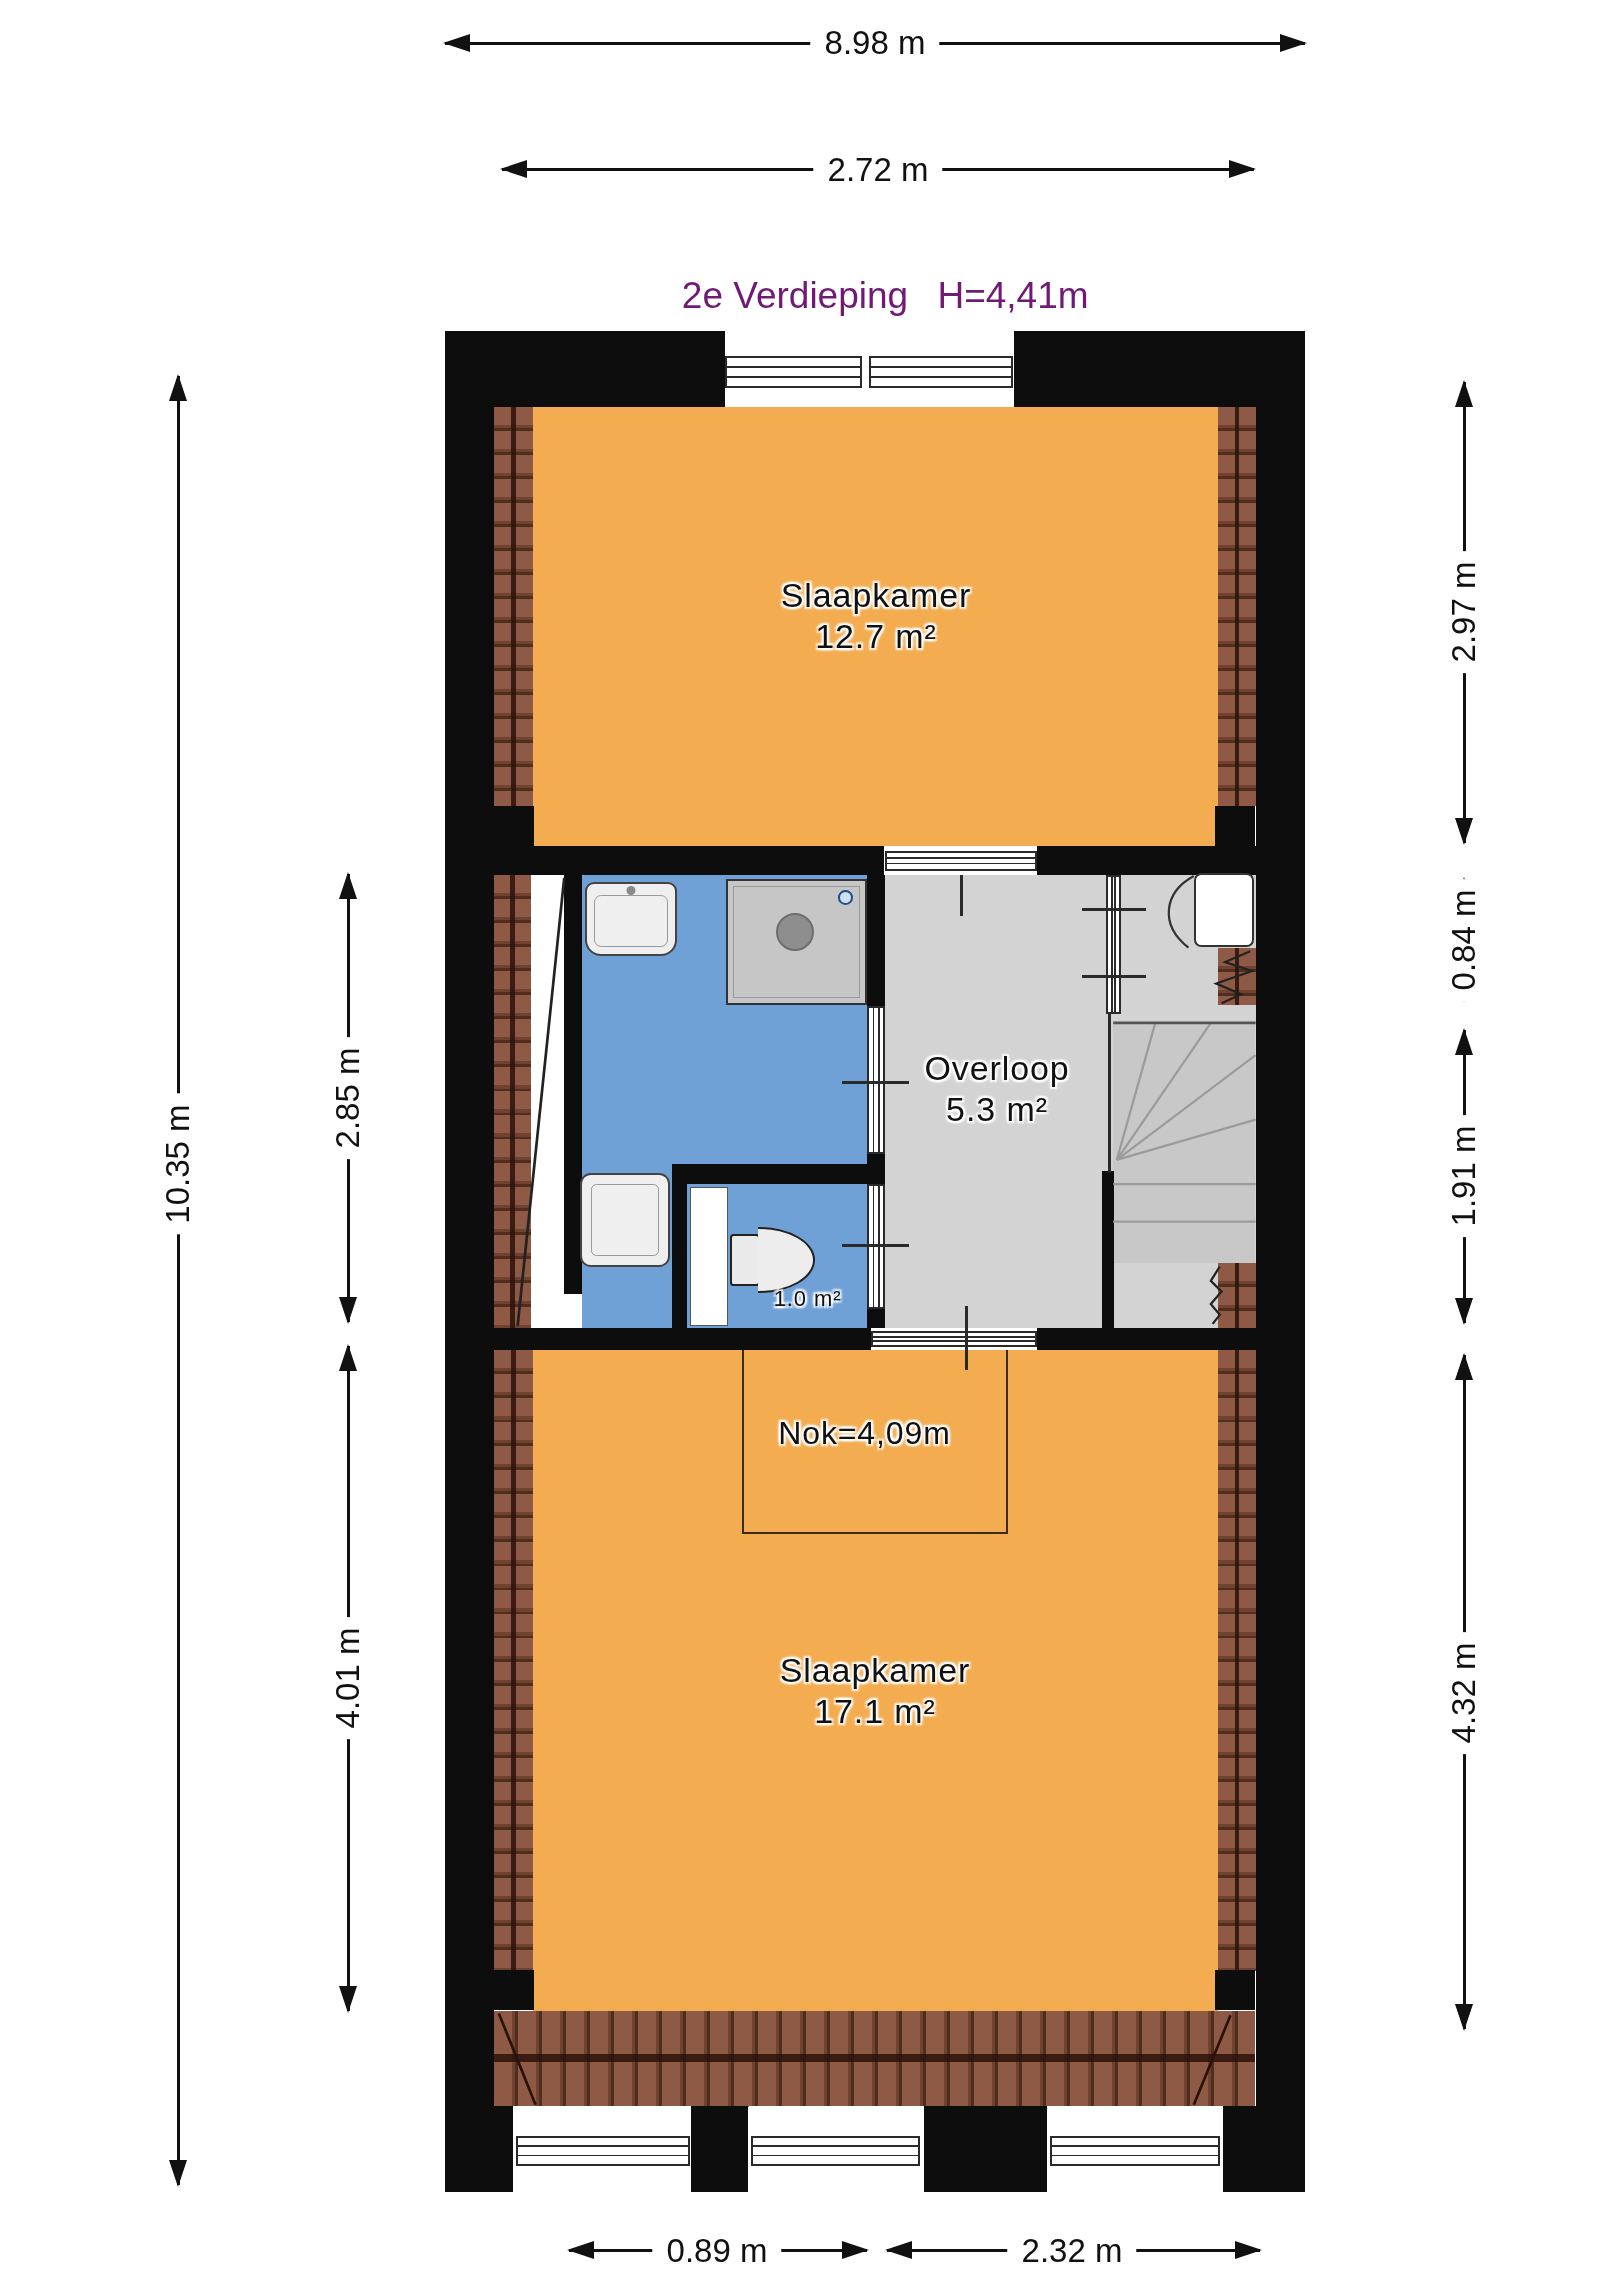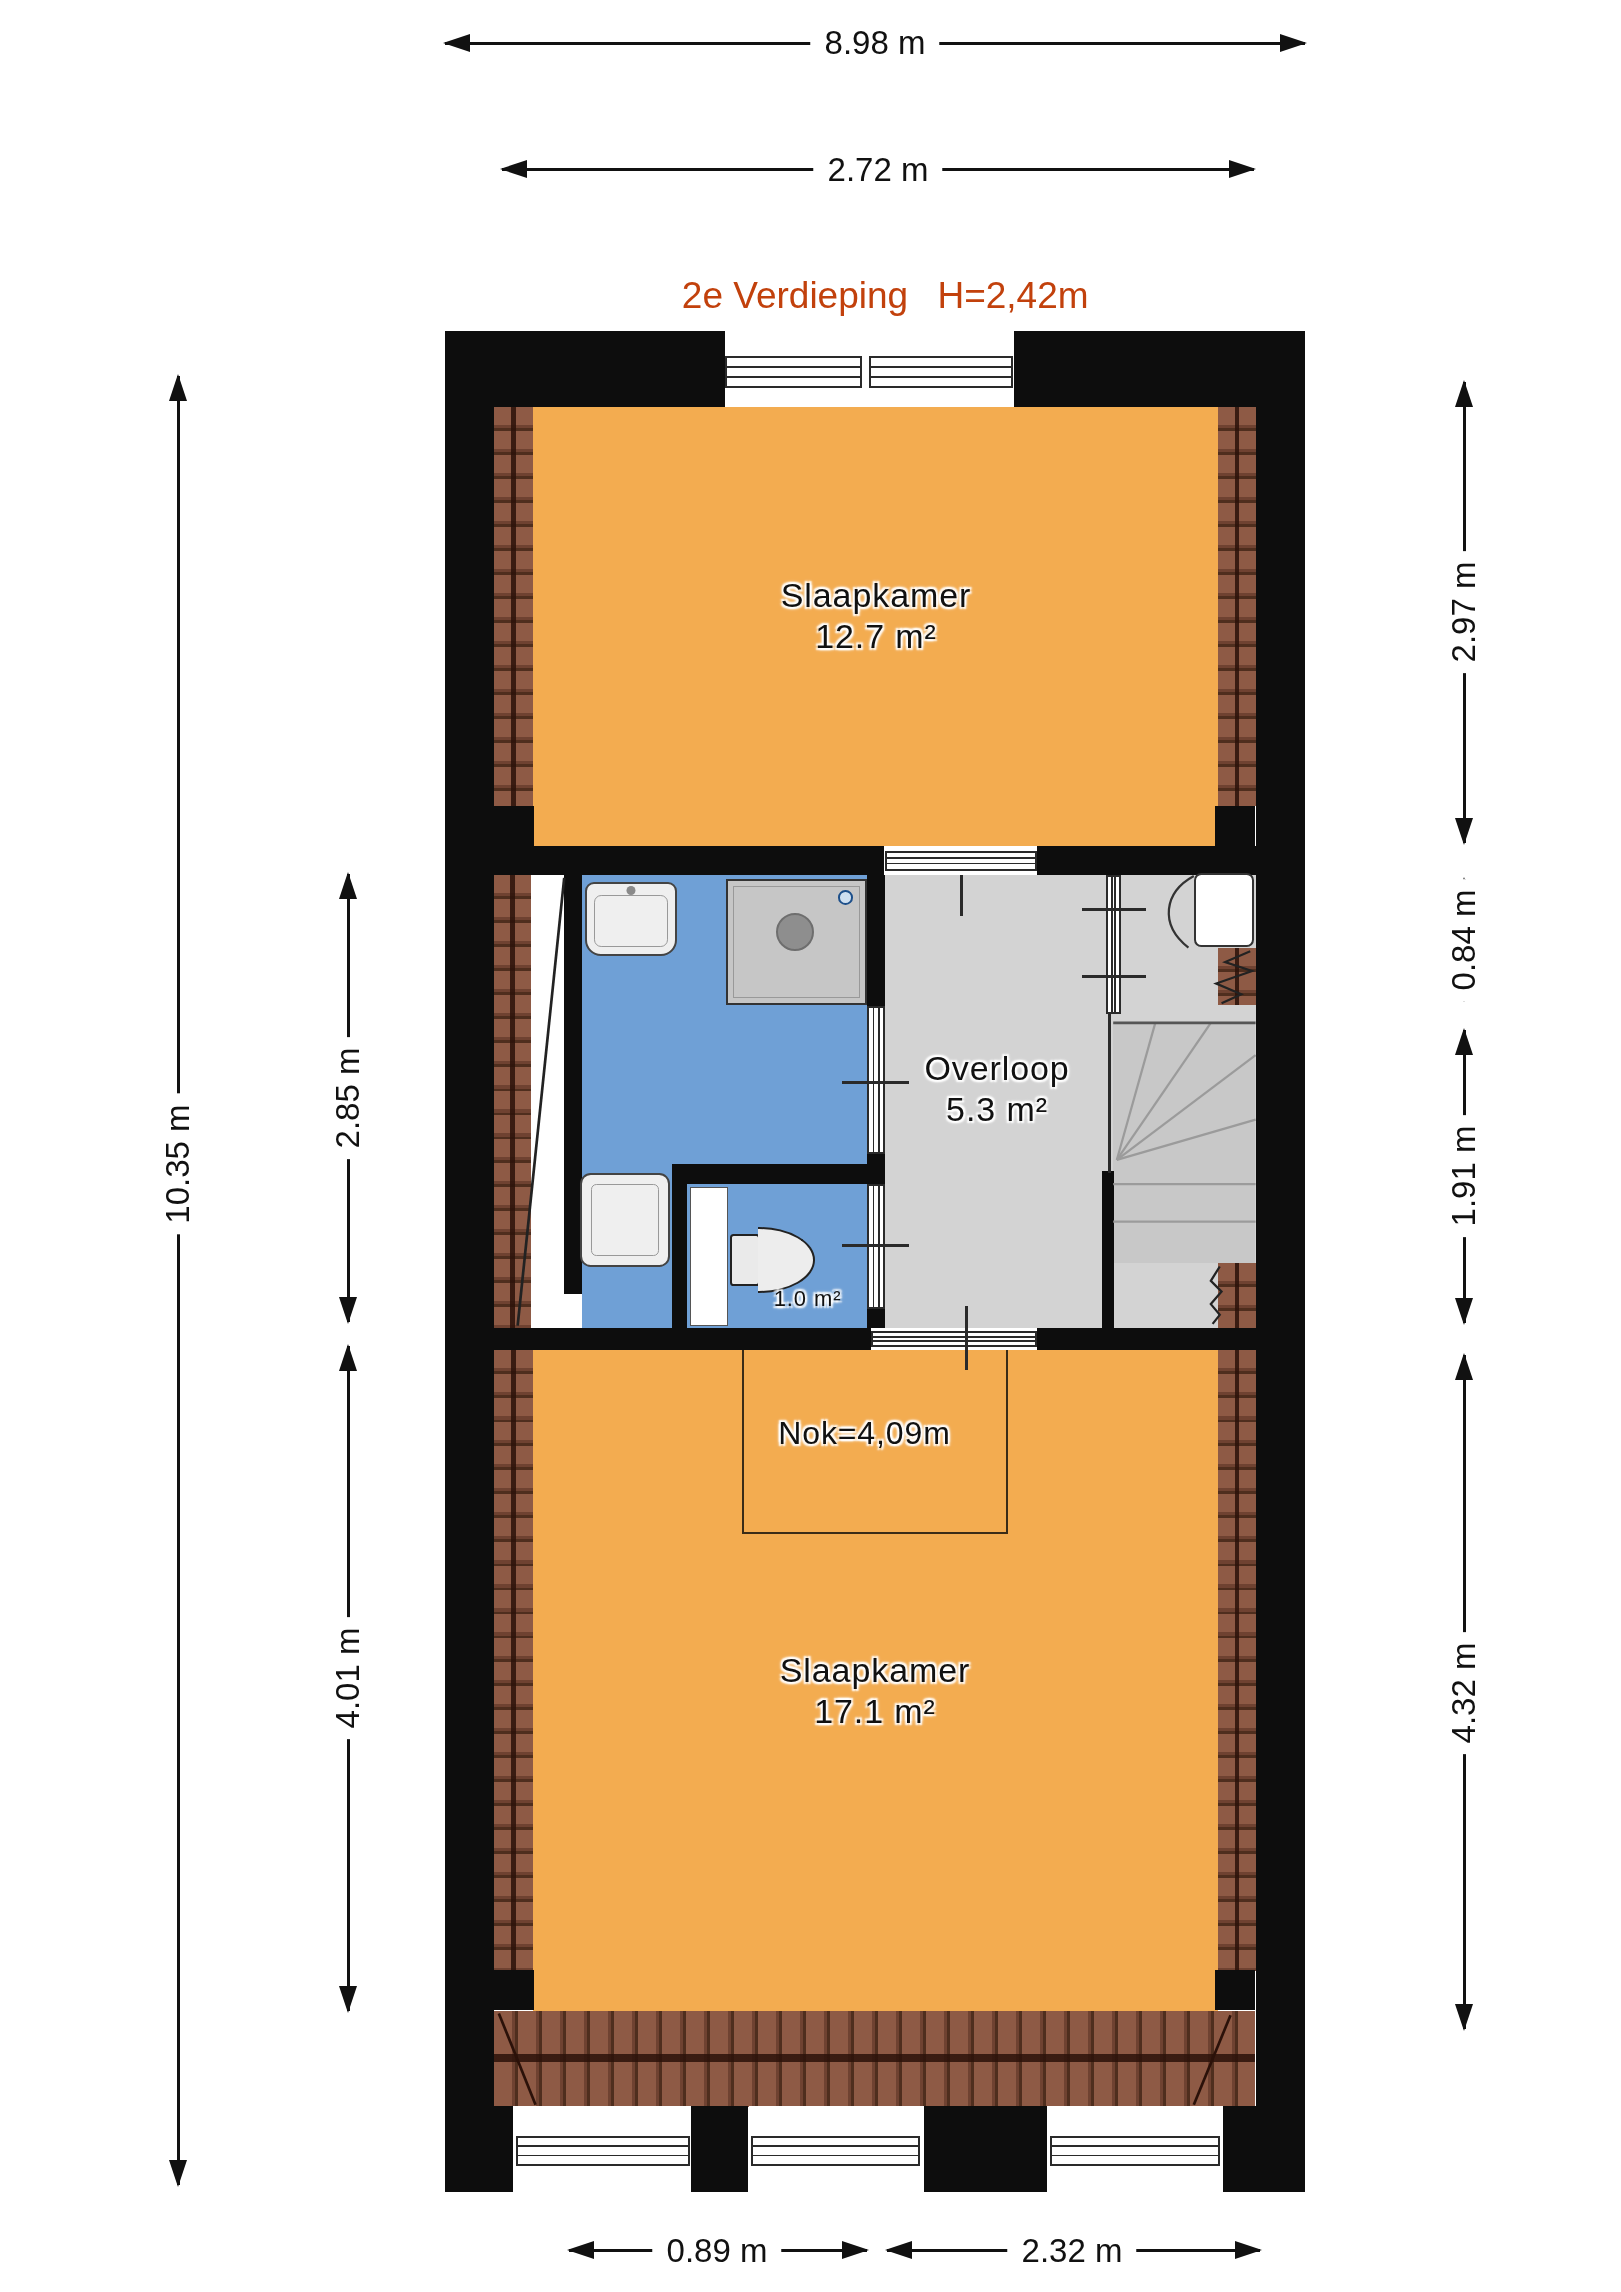--- a/index.html
+++ b/index.html
@@ -28,21 +28,21 @@
   .win.v::after{right:25%;}
   .tick{background:#2a2a2a;}
   
   .fixture{background:#EFEFEF;border:2.7px solid #444;}
   .inner{position:absolute;border:1.8px solid #999;background:transparent;}
   
   .room-label{position:absolute;display:flex;flex-direction:column;align-items:center;line-height:41px;
       font-size:34px;letter-spacing:0.9px;color:#111;text-align:center;
       text-shadow:-1.8px -1.8px 1.8px #fff,1.8px -1.8px 1.8px #fff,-1.8px 1.8px 1.8px #fff,1.8px 1.8px 1.8px #fff,0 0 5.4px #fff;}
   .small-label{font-size:22px;line-height:34px;}
-  .title-label{position:absolute;transform:translate(-50%,-50%);font-size:37px;white-space:nowrap;color:#c2410c;}
+  .title-label{position:absolute;transform:translate(-50%,-50%);font-size:37px;white-space:nowrap;color:#701a75;}
   
   .dimh{position:absolute;height:2.7px;background:#111;}
   .dimh::before{content:"";position:absolute;left:-1.8px;top:50%;transform:translateY(-50%);
       border-top:9px solid transparent;border-bottom:9px solid transparent;border-right:27px solid #111;}
   .dimh::after{content:"";position:absolute;right:-1.8px;top:50%;transform:translateY(-50%);
       border-top:9px solid transparent;border-bottom:9px solid transparent;border-left:27px solid #111;}
   .dimv{position:absolute;width:2.7px;background:#111;}
   .dimv::before{content:"";position:absolute;top:-1.8px;left:50%;transform:translateX(-50%);
       border-left:9px solid transparent;border-right:9px solid transparent;border-bottom:27px solid #111;}
   .dimv::after{content:"";position:absolute;bottom:-1.8px;left:50%;transform:translateX(-50%);
@@ -180,21 +180,21 @@
     <span>Nok=4,09m</span>
   </div>
   <div class="room-label" style="left:651px;top:1650px;width:448px;">
     <span>Slaapkamer</span>
     <span>17.1 m²</span>
   </div>
 
   <div class="el" style="left:742px;top:1350px;width:266px;height:184px;border:2.2px solid #3a2c17;border-top:none;"></div>
 
   <span class="title-label" style="left:795px;top:296px;">2e Verdieping</span>
-  <span class="title-label" style="left:1013px;top:296px;">H=2,42m</span>
+  <span class="title-label" style="left:1013px;top:296px;">H=4,41m</span>
 
   <div class="dimh" style="left:445px;top:42px;width:860px;"></div>
   <span class="dim-label" style="left:875px;top:43px;">8.98 m</span>
 
   <div class="dimh" style="left:502px;top:168px;width:752px;"></div>
   <span class="dim-label" style="left:878px;top:170px;">2.72 m</span>
 
   <div class="dimh" style="left:569px;top:2249px;width:298px;"></div>
   <span class="dim-label" style="left:717px;top:2251px;">0.89 m</span>
 

